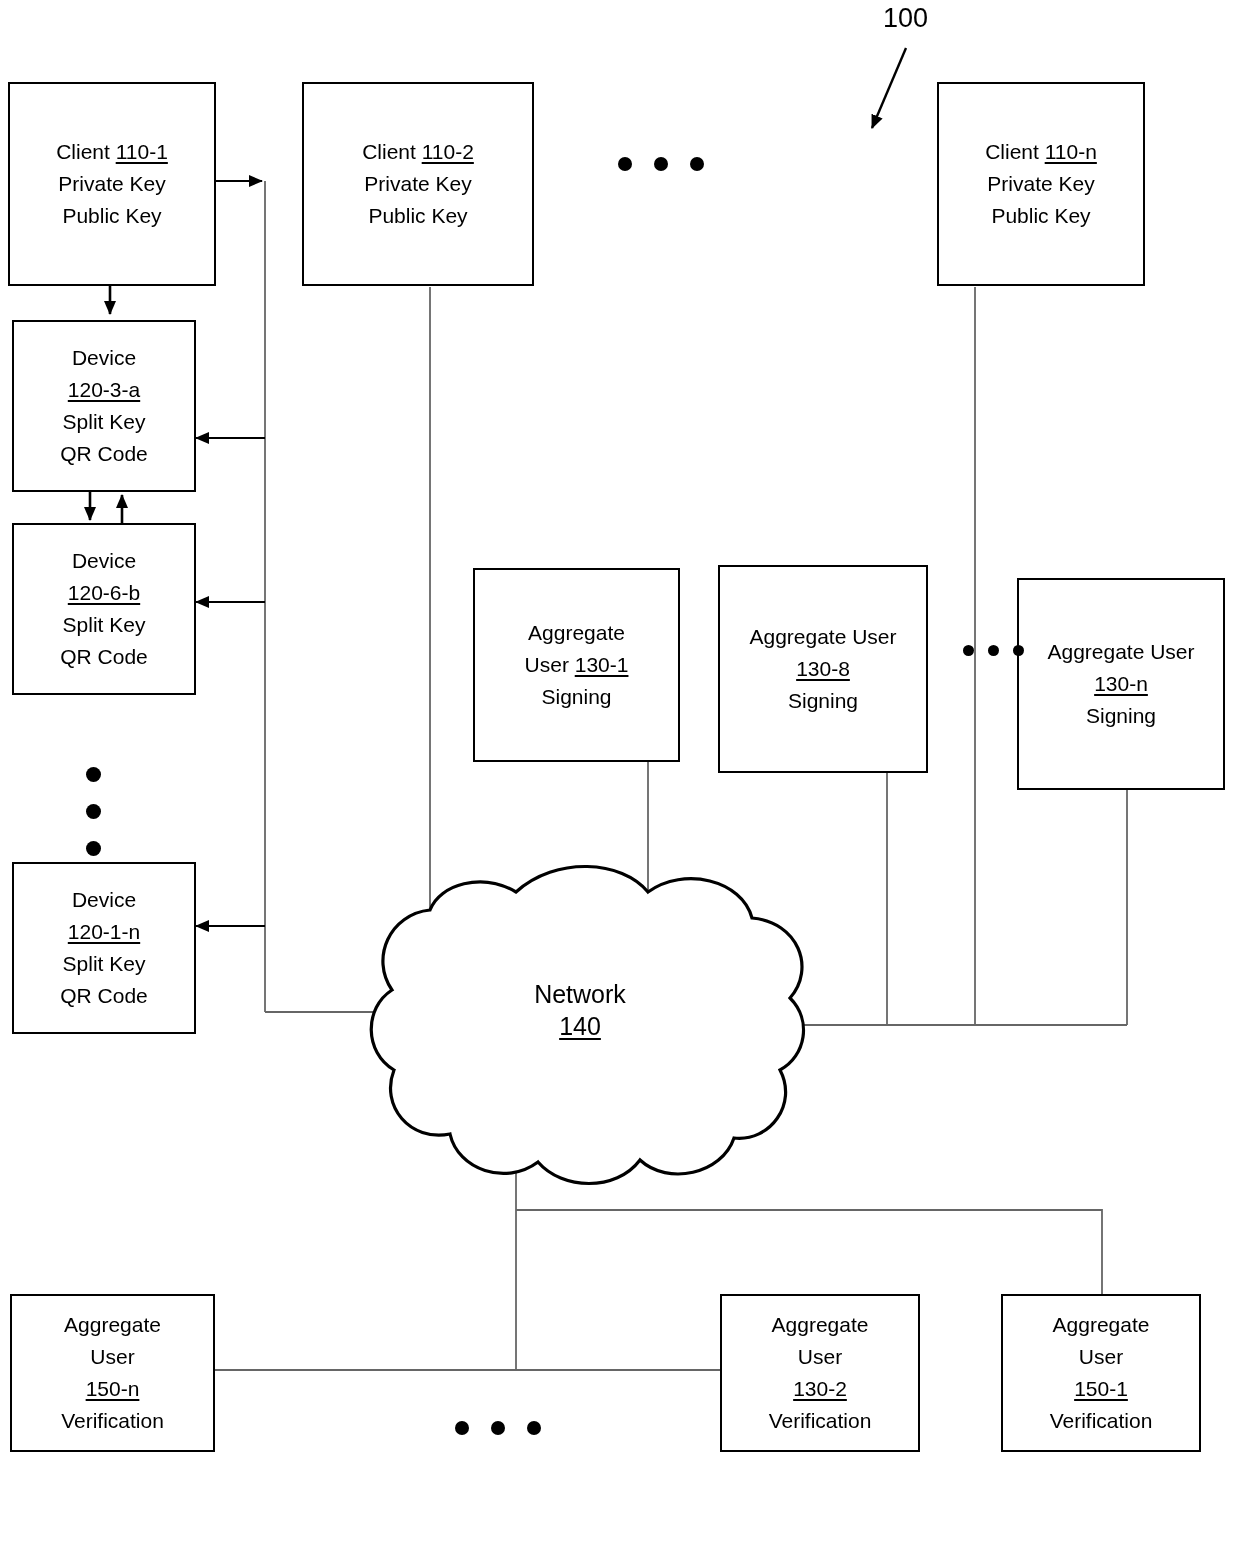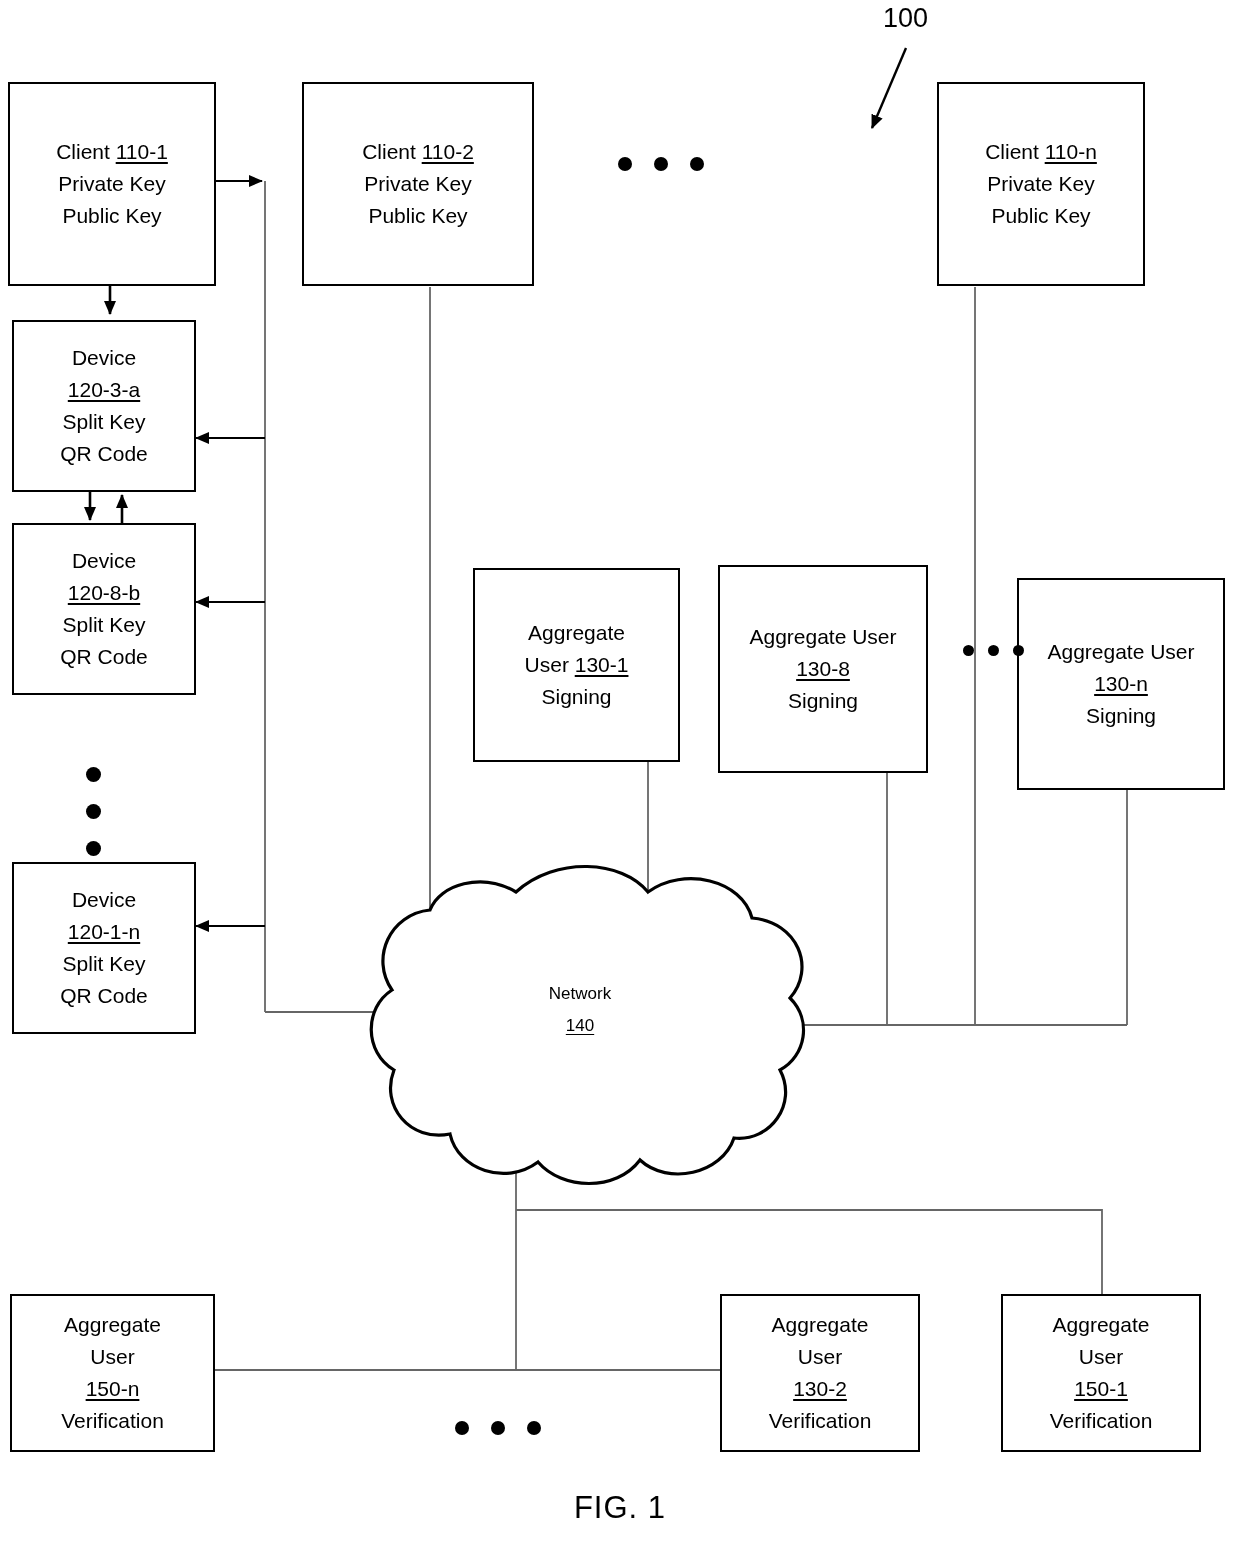--- a/index.html
+++ b/index.html
@@ -65,21 +65,21 @@
     position: absolute;
     width: 1240px;
     text-align: center;
     font-size: 31px;
     letter-spacing: 1px;
     z-index: 5;
   }
   .cloudlabel {
     position: absolute;
     text-align: center;
-    font-size: 17px;
+    font-size: 25px;
     line-height: 32px;
     z-index: 4;
   }
   .cloudlabel .u { text-decoration: underline; text-underline-offset: 3px; }
 </style>
 </head>
 <body>
 
 <div id="page">
 
@@ -182,21 +182,21 @@
 
   <div class="node" style="left:12px; top:320px; width:184px; height:172px;">
     <div class="ln">Device</div>
     <div class="ln u">120-3-a</div>
     <div class="ln">Split Key</div>
     <div class="ln">QR Code</div>
   </div>
 
   <div class="node" style="left:12px; top:523px; width:184px; height:172px;">
     <div class="ln">Device</div>
-    <div class="ln u">120-8-b</div>
+    <div class="ln u">120-6-b</div>
     <div class="ln">Split Key</div>
     <div class="ln">QR Code</div>
   </div>
 
   <div class="dots v" style="left:86px; top:767px;">
     <i></i>
     <i></i>
     <i></i>
   </div>
 
@@ -261,15 +261,14 @@
 
   <div class="node" style="left:1001px; top:1294px; width:200px; height:158px;">
     <div class="ln">Aggregate</div>
     <div class="ln">User</div>
     <div class="ln u">150-1</div>
     <div class="ln">Verification</div>
   </div>
 
   <div class="reflabel" style="left:871px; top:3px;margin-left:12px;">100</div>
 
-  <div class="figcaption" style="left:0px; top:1490px;">FIG. 1</div>
 
 </div>
 
 </body></html>

